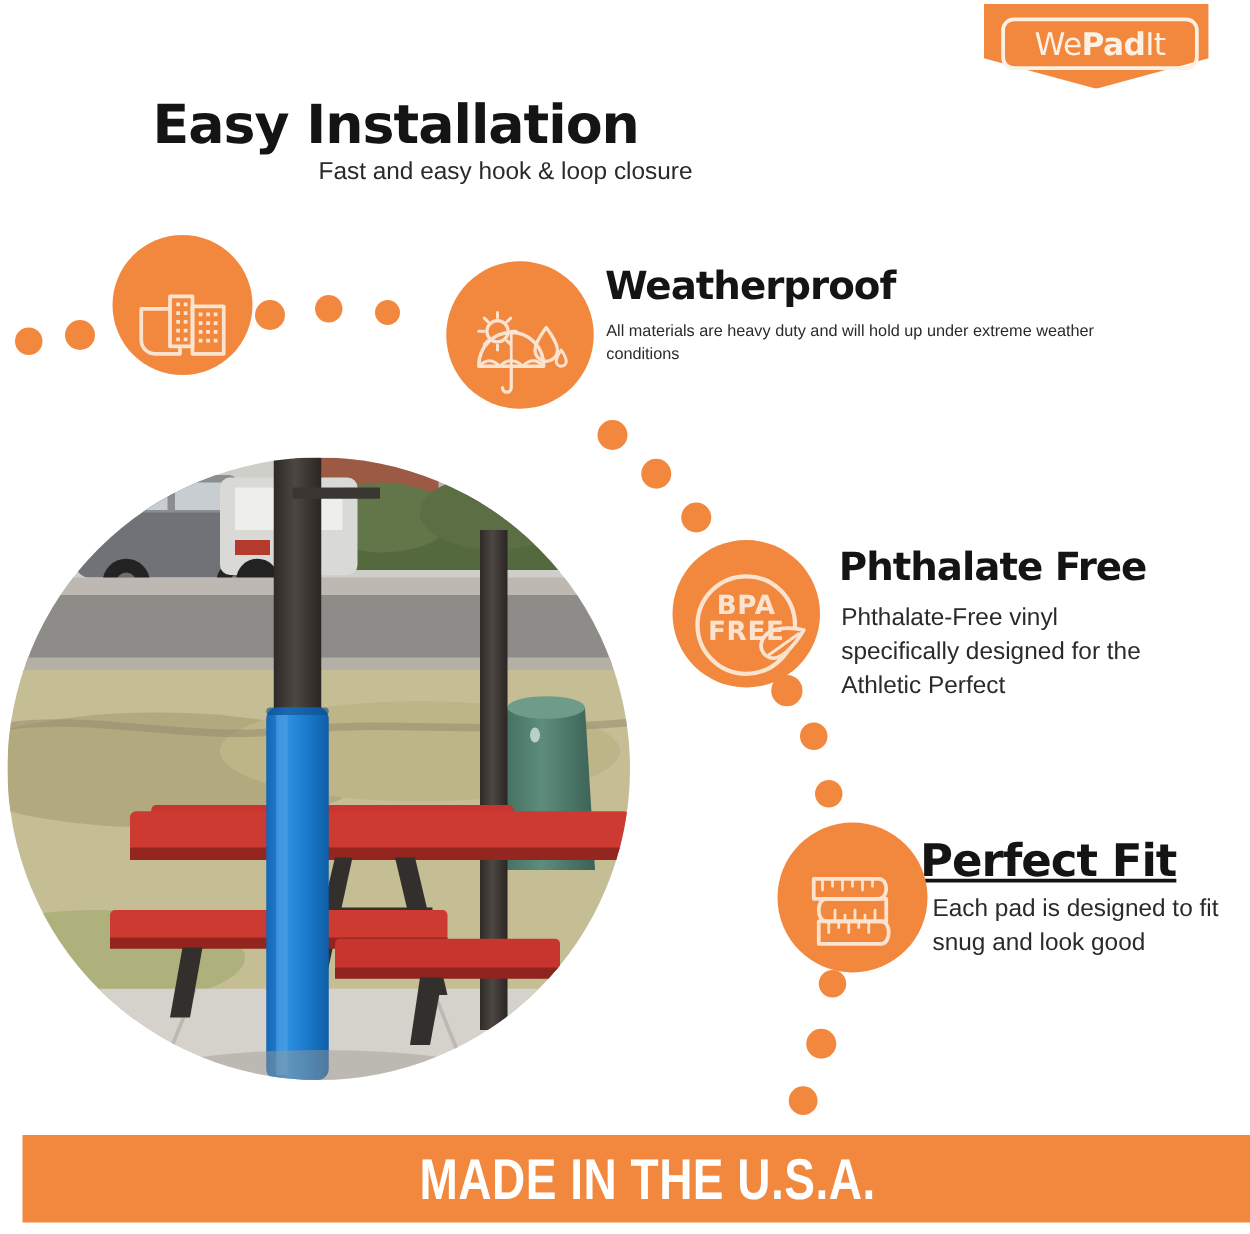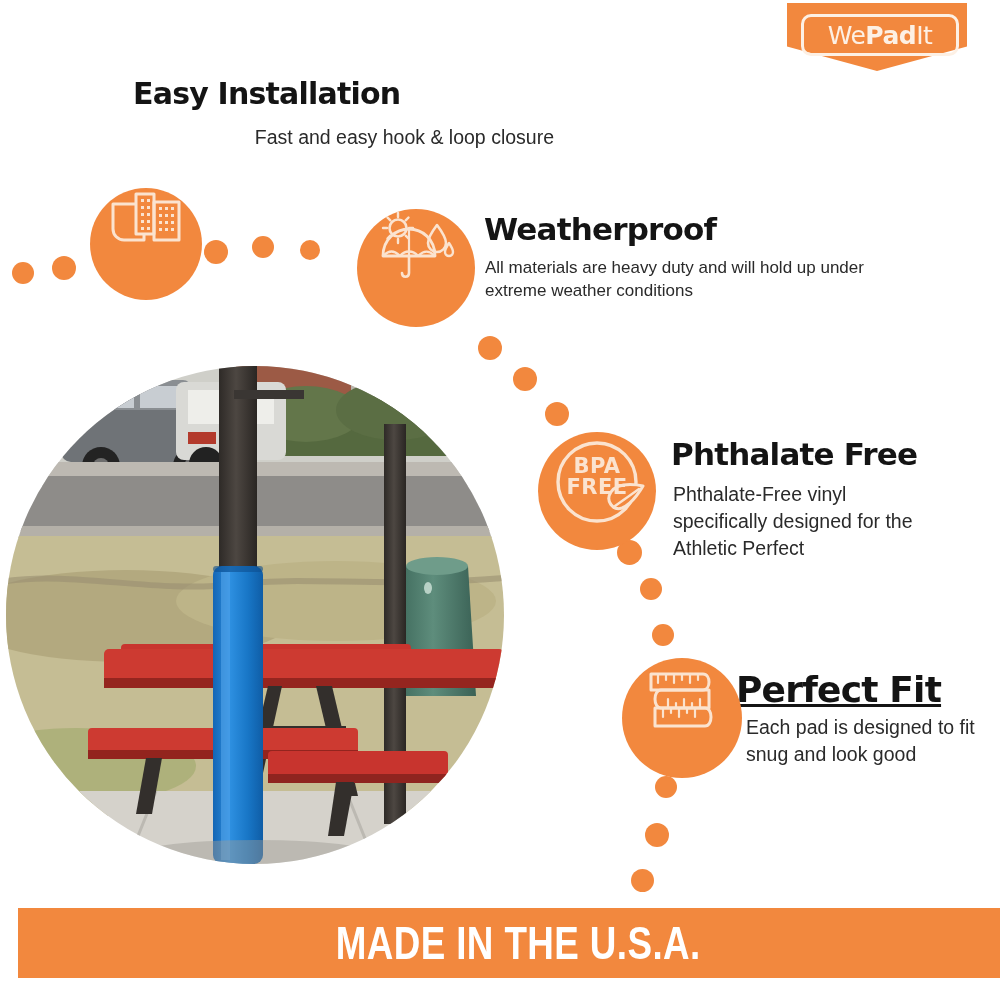--- a/index.html
+++ b/index.html
@@ -46,37 +46,37 @@
     white-space:nowrap;
   }
   .feat-body{
     position:absolute;
     font-family:"Liberation Sans", sans-serif;
     font-weight:400;
     color:#2a2a2a;
     line-height:1.38;
   }
 
-  #t-easy{left:133px;top:78px;font-size:30px;}
+  #t-easy{left:122px;top:78px;font-size:43px;}
   #b-easy{left:134px;top:124px;font-size:19.5px;width:420px;text-align:right;}
 
   #t-weather{left:484px;top:213px;font-size:31px;}
-  #b-weather{left:485px;top:256px;font-size:17px;width:430px;}
+  #b-weather{left:485px;top:256px;font-size:13px;width:430px;}
 
   #t-phthalate{left:671px;top:438px;font-size:31px;}
   #b-phthalate{left:673px;top:481px;font-size:19.5px;width:265px;}
 
   #t-fit{left:736px;top:671px;font-size:36px;text-decoration:underline;}
   #b-fit{left:746px;top:714px;font-size:19.5px;width:230px;}
 
   
   .icircle{
     position:absolute;border-radius:50%;
     background:#F2883E;
-    display:flex;align-items:flex-start;justify-content:center;
+    display:flex;align-items:flex-end;justify-content:center;
   }
   #c-easy{left:90px;top:188px;width:112px;height:112px;}
   #c-weather{left:357px;top:209px;width:118px;height:118px;}
   #c-bpa{left:538px;top:432px;width:118px;height:118px;}
   #c-fit{left:622px;top:658px;width:120px;height:120px;}
 
   
   .dot{position:absolute;border-radius:50%;background:#F2883E;}
 
   

